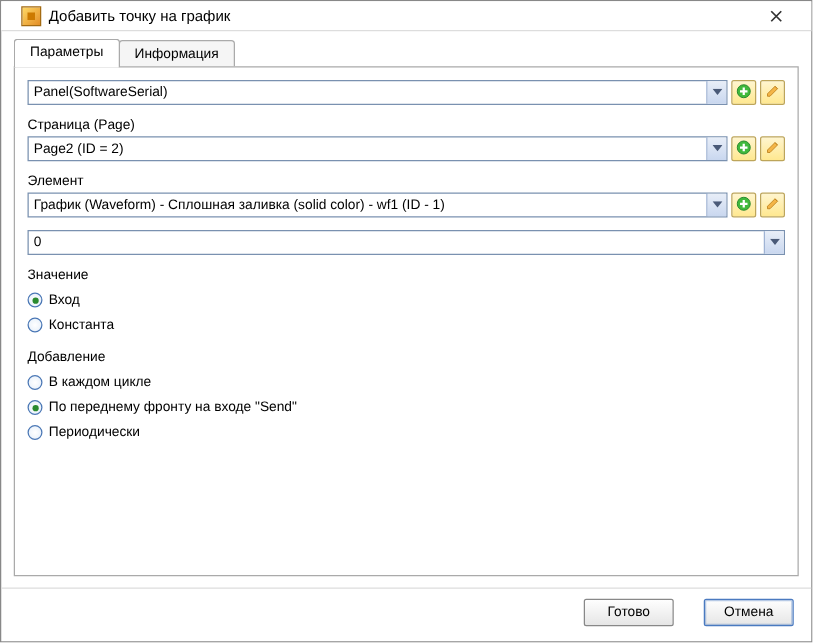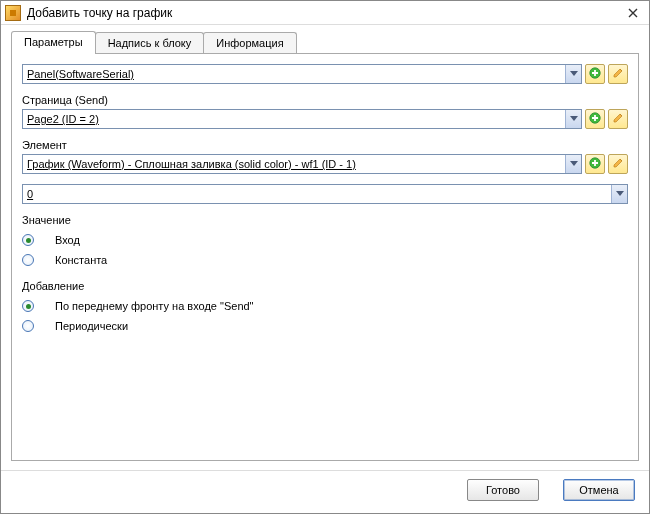--- a/index.html
+++ b/index.html
@@ -17,21 +17,21 @@
     height: 514px;
     background: #fff;
     border: 1px solid #888;
     display: flex;
     flex-direction: column;
   }
   .titlebar {
     height: 24px;
     display: flex;
     align-items: center;
-    padding: 0 4px;
+    padding: 0 16px;
     border-bottom: 1px solid #ddd;
     background: #fff;
   }
   .titlebar .appicon {
     width: 16px;
     height: 16px;
     margin-right: 6px;
     display: inline-block;
     background: linear-gradient(135deg, #ffd966 0%, #e38e27 100%);
     border: 1px solid #a46b12;
@@ -103,21 +103,20 @@
     border: 1px solid #7a91b0;
     background: #fff;
     height: 20px;
   }
   .combo .combo-text {
     flex: 1;
     padding: 2px 4px;
     white-space: nowrap;
     overflow: hidden;
     line-height: 15px;
-    text-decoration: underline;
   }
   .combo .combo-btn {
     width: 16px;
     background: linear-gradient(#e8eef8, #c9d7ef);
     border-left: 1px solid #9fb3d4;
     display: flex;
     align-items: center;
     justify-content: center;
   }
   .combo .combo-btn svg { display: block; }
@@ -132,21 +131,21 @@
     border-radius: 2px;
     display: flex;
     align-items: center;
     justify-content: center;
     cursor: pointer;
   }
   .radio-list { margin: 4px 0 0 0; }
   .radio-item {
     display: flex;
     align-items: center;
-    gap: 21px;
+    gap: 5px;
     padding: 3px 0;
     line-height: 14px;
   }
   .radio {
     width: 12px;
     height: 12px;
     border: 1px solid #4a77b5;
     border-radius: 50%;
     background: radial-gradient(#fff, #e4eef9);
     display: inline-flex;
@@ -198,21 +197,20 @@
       <span>
         <svg width="10" height="10" viewBox="0 0 10 10">
             <path d="M1 1 L9 9 M9 1 L1 9" stroke="#333" stroke-width="1.4" fill="none"></path>
           </svg>
       </span>
     </div>
   </div>
 
   <div class="tabs-row">
     <div class="tab active"><span>Параметры</span></div>
-    <div class="tab"><span>Надпись к блоку</span></div>
     <div class="tab"><span>Информация</span></div>
   </div>
 
   <div class="tab-content-border">
 
     <div class="field-group">
       <div class="combo-row">
         <div class="combo">
           <div class="combo-text">Panel(SoftwareSerial)</div>
           <div class="combo-btn">
@@ -234,21 +232,21 @@
             <svg width="12" height="12" viewBox="0 0 12 12">
                 <path d="M2 10 L2 8 L8 2 L10 4 L4 10 Z" fill="#f4b547" stroke="#b67812" stroke-width="0.6"></path>
                 <path d="M8 2 L10 4" stroke="#b67812" stroke-width="0.6"></path>
               </svg>
           </span>
         </div>
       </div>
     </div>
 
     <div class="field-group">
-      <div class="field-label">Страница (Send)</div>
+      <div class="field-label">Страница (Page)</div>
       <div class="combo-row">
         <div class="combo">
           <div class="combo-text">Page2 (ID = 2)</div>
           <div class="combo-btn">
             <svg width="8" height="6" viewBox="0 0 8 6">
                 <path d="M0 0 L8 0 L4 5 Z" fill="#4a5a78"></path>
               </svg>
           </div>
         </div>
         <div class="iconbtn">
@@ -323,20 +321,24 @@
         <div class="radio-item">
           <span class="radio"></span>
           <span>Константа</span>
         </div>
       </div>
     </div>
 
     <div class="field-group">
       <div class="field-label">Добавление</div>
       <div class="radio-list">
+        <div class="radio-item">
+          <span class="radio"></span>
+          <span>В каждом цикле</span>
+        </div>
         <div class="radio-item">
           <span class="radio checked"></span>
           <span>По переднему фронту на входе "Send"</span>
         </div>
         <div class="radio-item">
           <span class="radio"></span>
           <span>Периодически</span>
         </div>
       </div>
     </div>

